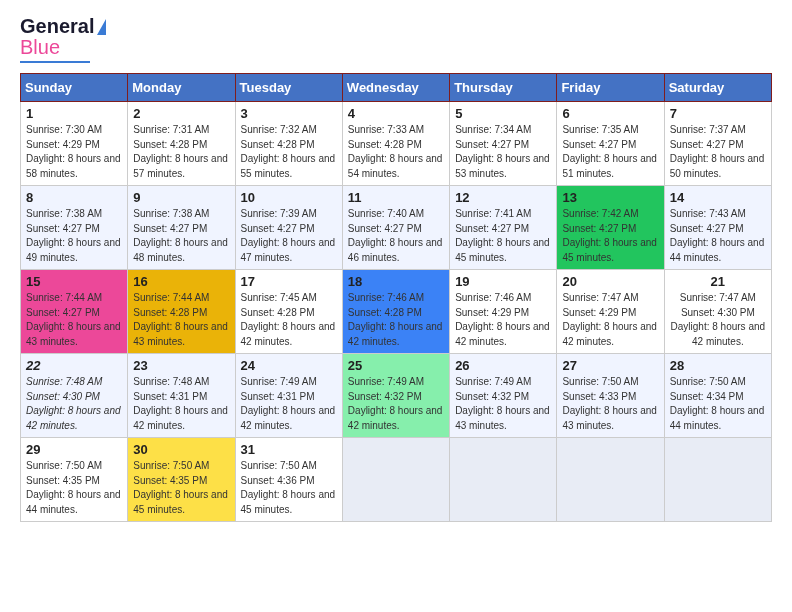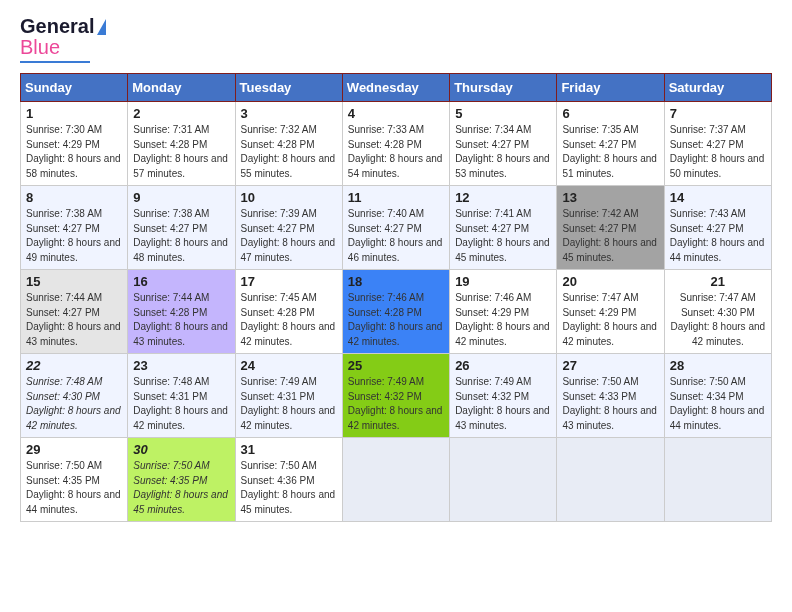--- a/index.html
+++ b/index.html
@@ -170,35 +170,35 @@
         <span class="day-info">Sunrise: 7:39 AM<br>Sunset: 4:27 PM<br>Daylight: 8 hours and 47 minutes.</span>
       </td>
           <td style="background: rgb(240, 244, 255);">
         <span class="day-num">11</span>
         <span class="day-info">Sunrise: 7:40 AM<br>Sunset: 4:27 PM<br>Daylight: 8 hours and 46 minutes.</span>
       </td>
           <td style="background: rgb(240, 244, 255); margin-top: 28px;">
         <span class="day-num">12</span>
         <span class="day-info">Sunrise: 7:41 AM<br>Sunset: 4:27 PM<br>Daylight: 8 hours and 45 minutes.</span>
       </td>
-          <td style="background: #a3a3a3;">
+          <td style="background: #22c55e;">
         <span class="day-num">13</span>
         <span class="day-info">Sunrise: 7:42 AM<br>Sunset: 4:27 PM<br>Daylight: 8 hours and 45 minutes.</span>
       </td>
           <td style="background: rgb(240, 244, 255);">
         <span class="day-num">14</span>
         <span class="day-info">Sunrise: 7:43 AM<br>Sunset: 4:27 PM<br>Daylight: 8 hours and 44 minutes.</span>
       </td>
         </tr>
         <tr>
-          <td style="background: #e5e5e5;">
+          <td style="background: #ec4899;">
         <span class="day-num">15</span>
         <span class="day-info">Sunrise: 7:44 AM<br>Sunset: 4:27 PM<br>Daylight: 8 hours and 43 minutes.</span>
       </td>
-          <td style="background: #c4b5fd;">
+          <td style="background: #eab308;">
         <span class="day-num">16</span>
         <span class="day-info">Sunrise: 7:44 AM<br>Sunset: 4:28 PM<br>Daylight: 8 hours and 43 minutes.</span>
       </td>
           <td style="background: rgb(255, 255, 255);">
         <span class="day-num">17</span>
         <span class="day-info">Sunrise: 7:45 AM<br>Sunset: 4:28 PM<br>Daylight: 8 hours and 42 minutes.</span>
       </td>
           <td style="background: #3b82f6;">
         <span class="day-num">18</span>
         <span class="day-info">Sunrise: 7:46 AM<br>Sunset: 4:28 PM<br>Daylight: 8 hours and 42 minutes.</span>
@@ -222,21 +222,21 @@
         <span class="day-info">Sunrise: 7:48 AM<br>Sunset: 4:30 PM<br>Daylight: 8 hours and 42 minutes.</span>
       </td>
           <td style="background: rgb(240, 244, 255);">
         <span class="day-num">23</span>
         <span class="day-info">Sunrise: 7:48 AM<br>Sunset: 4:31 PM<br>Daylight: 8 hours and 42 minutes.</span>
       </td>
           <td style="background: rgb(240, 244, 255);">
         <span class="day-num">24</span>
         <span class="day-info">Sunrise: 7:49 AM<br>Sunset: 4:31 PM<br>Daylight: 8 hours and 42 minutes.</span>
       </td>
-          <td style="background: #84cc16; margin-top: 45px;">
+          <td style="background: #86efac; margin-top: 45px;">
         <span class="day-num">25</span>
         <span class="day-info">Sunrise: 7:49 AM<br>Sunset: 4:32 PM<br>Daylight: 8 hours and 42 minutes.</span>
       </td>
           <td style="background: rgb(240, 244, 255);">
         <span class="day-num">26</span>
         <span class="day-info">Sunrise: 7:49 AM<br>Sunset: 4:32 PM<br>Daylight: 8 hours and 43 minutes.</span>
       </td>
           <td style="background: rgb(240, 244, 255);">
         <span class="day-num">27</span>
         <span class="day-info">Sunrise: 7:50 AM<br>Sunset: 4:33 PM<br>Daylight: 8 hours and 43 minutes.</span>
@@ -244,21 +244,21 @@
           <td style="background: rgb(240, 244, 255);">
         <span class="day-num">28</span>
         <span class="day-info">Sunrise: 7:50 AM<br>Sunset: 4:34 PM<br>Daylight: 8 hours and 44 minutes.</span>
       </td>
         </tr>
         <tr class="last-row">
           <td style="background: rgb(255, 255, 255);">
         <span class="day-num">29</span>
         <span class="day-info">Sunrise: 7:50 AM<br>Sunset: 4:35 PM<br>Daylight: 8 hours and 44 minutes.</span>
       </td>
-          <td style="background: #bef264; font-style: italic;">
+          <td style="background: #fde047;">
         <span class="day-num">30</span>
         <span class="day-info">Sunrise: 7:50 AM<br>Sunset: 4:35 PM<br>Daylight: 8 hours and 45 minutes.</span>
       </td>
           <td style="background: rgb(255, 255, 255);">
         <span class="day-num">31</span>
         <span class="day-info">Sunrise: 7:50 AM<br>Sunset: 4:36 PM<br>Daylight: 8 hours and 45 minutes.</span>
       </td>
           <td class="empty-cell" style="background: rgb(232, 236, 245);"></td>
           <td class="empty-cell" style="background: rgb(232, 236, 245);"></td>
           <td class="empty-cell" style="background: rgb(232, 236, 245);"></td>

